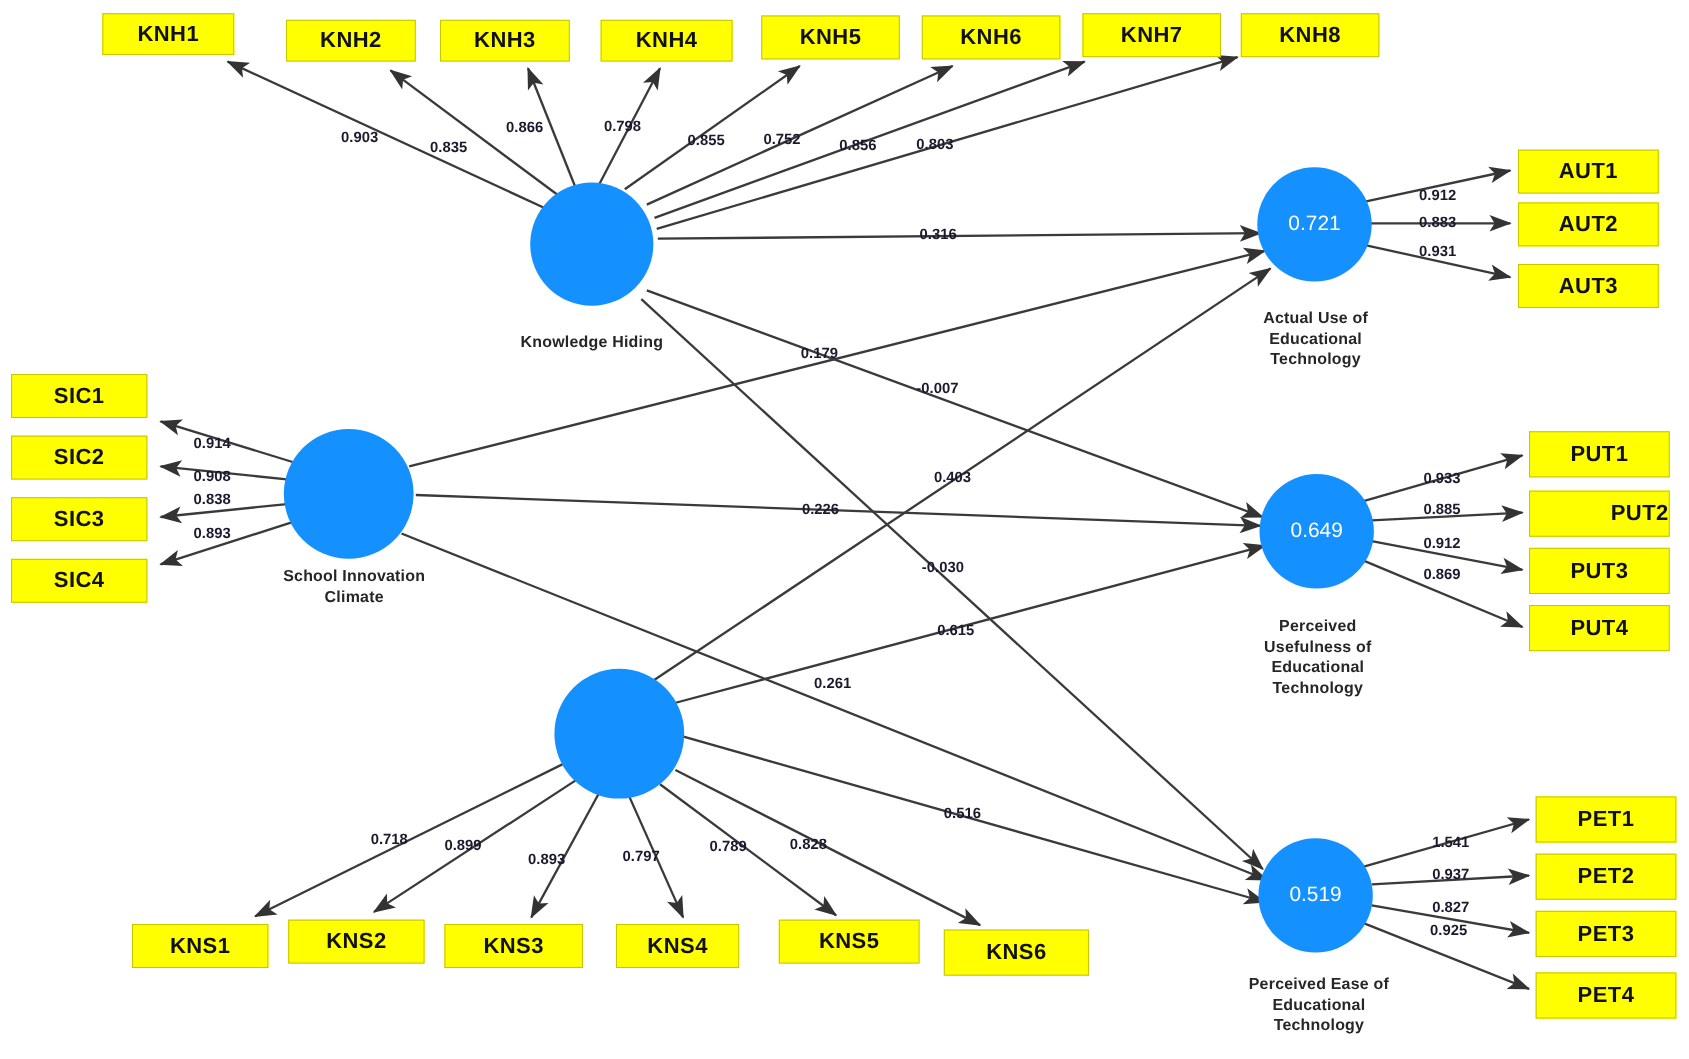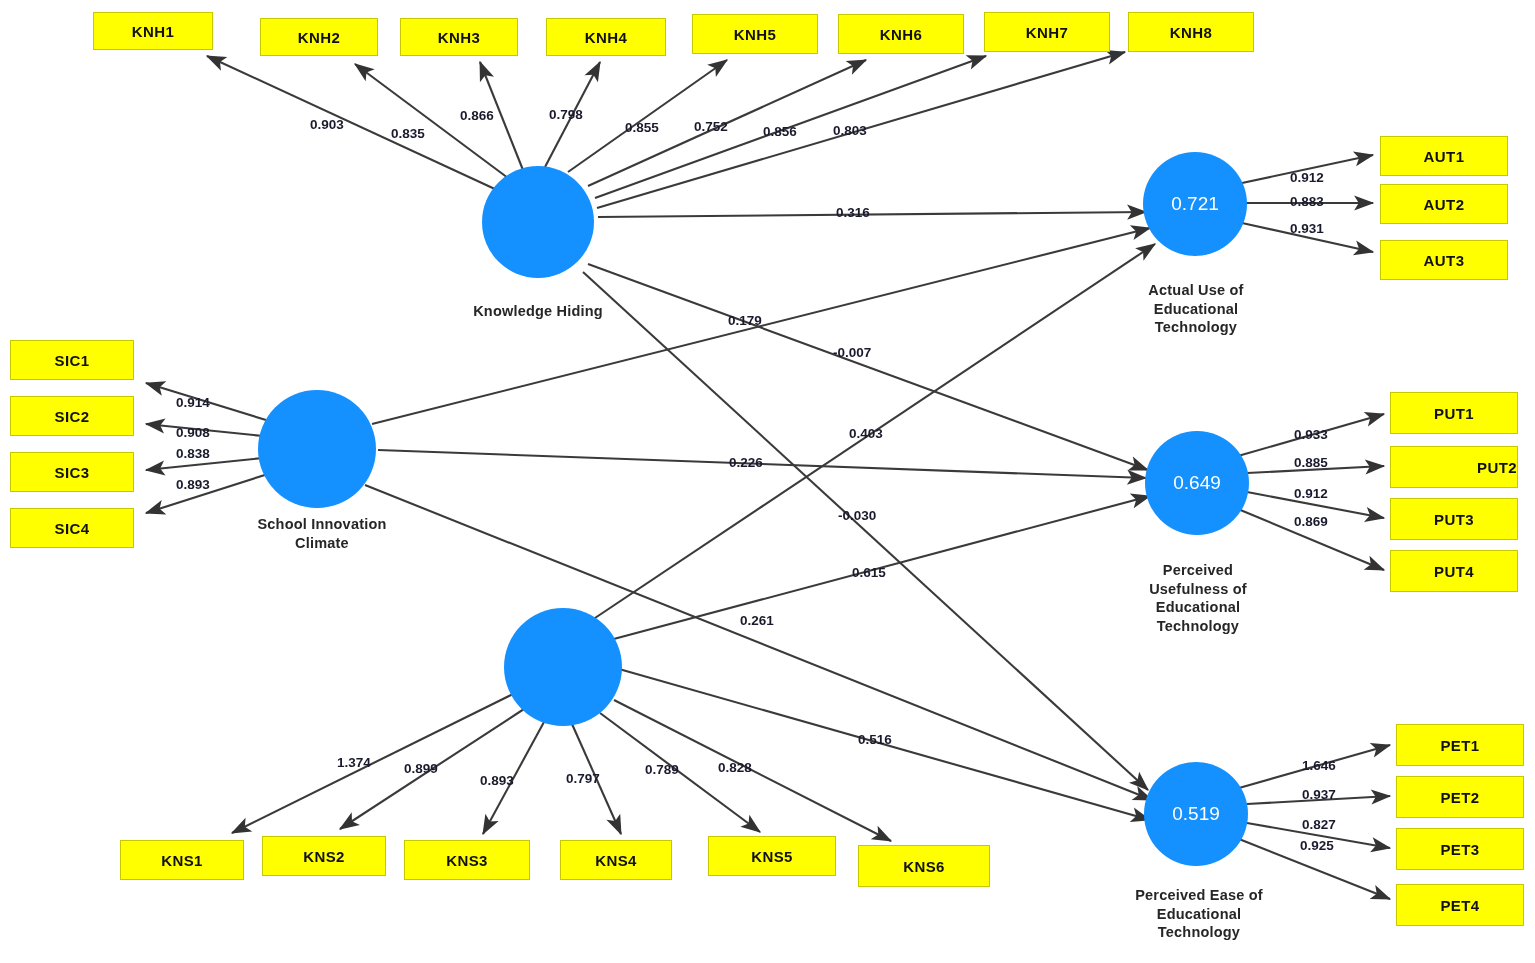--- a/index.html
+++ b/index.html
@@ -2,21 +2,21 @@
 <html><head>
 <meta charset="utf-8">
 <style>
   html,body{margin:0;padding:0;background:#ffffff;}
   body{width:1535px;height:963px;font-family:"Liberation Sans",sans-serif;}
   #stage{position:relative;width:1535px;height:963px;overflow:hidden;background:#fff;}
   svg#wires{position:absolute;left:0;top:0;width:1535px;height:963px;}
   .ind{
     position:absolute;background:#FFFF00;border:1px solid #C8C800;
     display:flex;align-items:center;justify-content:center;
-    font-size:15px;font-weight:bold;color:#111;letter-spacing:.4px;
+    font-size:20px;font-weight:bold;color:#111;letter-spacing:.4px;
     box-sizing:border-box;
   }
   .lv{
     position:absolute;border-radius:50%;background:#1490FF;
     display:flex;align-items:center;justify-content:center;
     color:#ffffff;font-size:19px;font-weight:normal;box-sizing:border-box;
   }
   .lvname{
     position:absolute;text-align:center;font-size:14.5px;color:#262626;
     font-weight:bold;line-height:1.28;letter-spacing:.2px;
@@ -152,21 +152,21 @@
   <div class="ind" style="left:560px;top:840px;width:112px;height:40px;">
       <span>KNS4</span>
     </div>
   <div class="ind" style="left:708px;top:836px;width:128px;height:40px;">
       <span>KNS5</span>
     </div>
   <div class="ind" style="left:858px;top:845px;width:132px;height:42px;">
       <span>KNS6</span>
     </div>
 
-  <div class="num" style="left:337px;top:755px;">1.374</div>
+  <div class="num" style="left:337px;top:755px;">0.718</div>
   <div class="num" style="left:404px;top:761px;">0.899</div>
   <div class="num" style="left:480px;top:773px;">0.893</div>
   <div class="num" style="left:566px;top:771px;">0.797</div>
   <div class="num" style="left:645px;top:762px;">0.789</div>
   <div class="num" style="left:718px;top:760px;">0.828</div>
 
   <div class="ind" style="left:1380px;top:136px;width:128px;height:40px;">
       <span>AUT1</span>
     </div>
   <div class="ind" style="left:1380px;top:184px;width:128px;height:40px;">
@@ -204,21 +204,21 @@
   <div class="ind" style="left:1396px;top:776px;width:128px;height:42px;">
       <span>PET2</span>
     </div>
   <div class="ind" style="left:1396px;top:828px;width:128px;height:42px;">
       <span>PET3</span>
     </div>
   <div class="ind" style="left:1396px;top:884px;width:128px;height:42px;">
       <span>PET4</span>
     </div>
 
-  <div class="num" style="left:1302px;top:758px;">1.646</div>
+  <div class="num" style="left:1302px;top:758px;">1.541</div>
   <div class="num" style="left:1302px;top:787px;">0.937</div>
   <div class="num" style="left:1302px;top:817px;">0.827</div>
   <div class="num" style="left:1300px;top:838px;">0.925</div>
 
   <div class="lv" style="left:482px;top:166px;width:112px;height:112px;">
     <span></span>
   </div>
   <div class="lvname" style="left:432px;top:302px;width:212px;">
     <span>Knowledge Hiding</span>
   </div>

